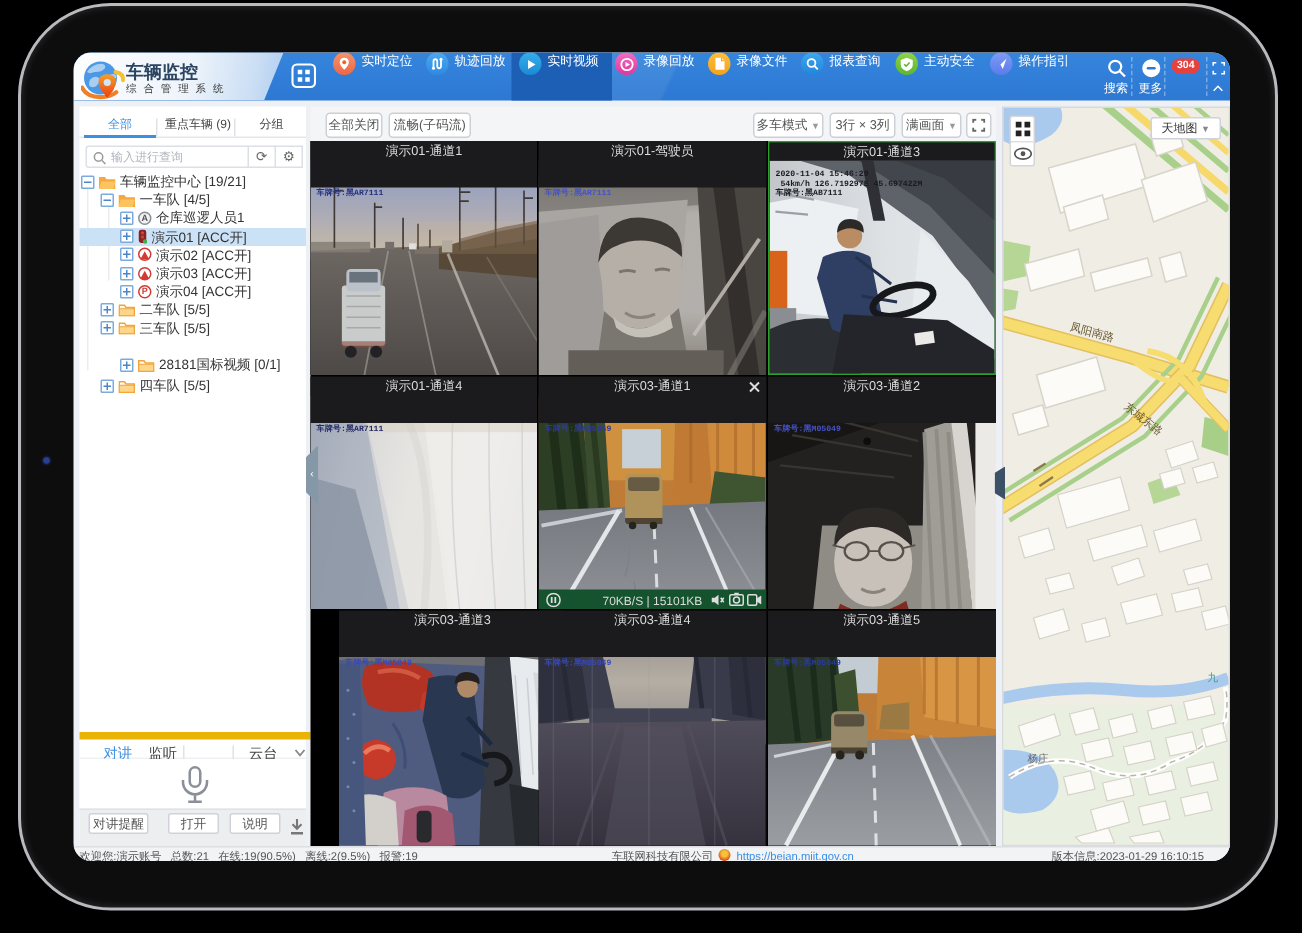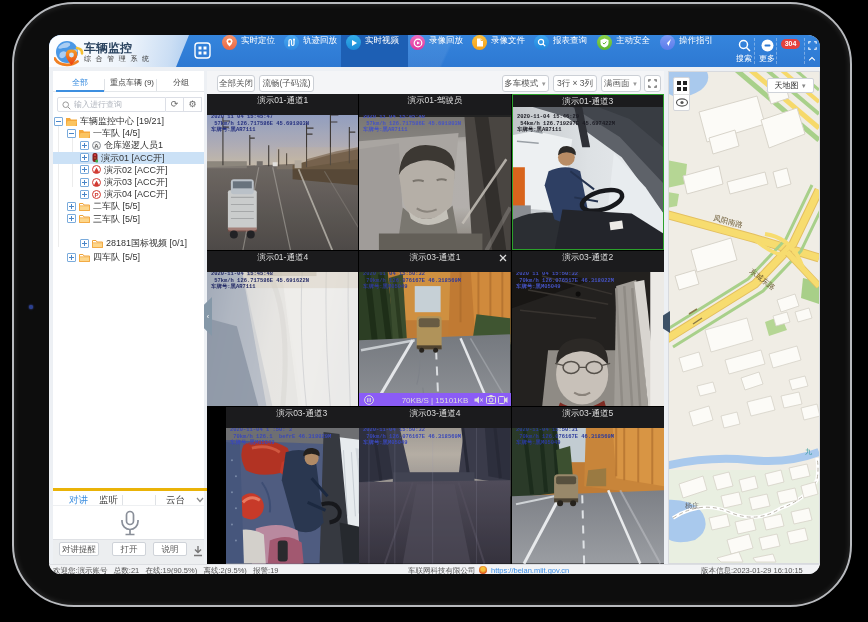--- a/index.html
+++ b/index.html
@@ -54,34 +54,34 @@
 .trowsel { position:absolute; left:0px; top:0; width:151px; height:12px; background:#cbe1f6; }
 .exp { width:9px; height:9px; border:1px solid #7aabdc; background:#fff; position:relative; flex:none;
   margin-right:3px; border-radius:1px;}
 .exp:before, .exp.plus:after { content:""; position:absolute; background:#4a86c8; }
 .exp:before { left:1px; top:3px; width:5px; height:1px; }
 .exp.plus:after { left:3px; top:1px; width:1px; height:5px; }
 .fold { width:11px; height:9px; position:relative; margin-right:3px; flex:none; }
 .vic { width:9px; height:9px; border-radius:50%; margin-right:3px; flex:none; position:relative;
   font-size:6px; font-weight:bold; text-align:center; line-height:9px; }
 
-.btabs { position:absolute; left:0; top:417px; width:155px; height:18px; border-top:3px solid #eab308;
+.btabs { position:absolute; left:0; top:417px; width:155px; height:18px; border-top:5px solid #eab308;
   border-bottom:1px solid #eef0f2; font-size:9.5px;text-align:right; }
 .micarea { position:absolute; left:0; top:435px; width:151px; height:33px; background:#fff; }
 .btnarea { position:absolute; left:0; top:468px; width:151px; height:25px; background:#eceef0;
   border-top:1px solid #dfe1e5;}
 .sbtn { position:absolute; top:2px; height:14px; background:#fff; border:1px solid #cfd3d9; border-radius:2px;
   font-size:8.5px; color:#555; text-align:center; line-height:12px; }
 
 .vtool { position:absolute; left:0; top:0; width:457px; height:23px; }
 .vbtn { position:absolute; top:4px; height:17px; background:#fff; border:1px solid #ccd0d6; border-radius:3px;
   font-size:8.5px; color:#555; text-align:center; line-height:15px; }
 .vgrid { position:absolute; left:0; top:23px; width:457px; height:470px; background:#000; }
 .cell { position:absolute; overflow:hidden; background:#111; }
-.chead { position:absolute; left:0; top:0; width:100%; height:21px; background:#1b1b1d;
+.chead { position:absolute; left:0; top:0; width:100%; height:31px; background:#1b1b1d;
   color:#ddd; font-size:8.5px; text-align:center; line-height:13px; z-index:3;}
 .cbody { position:absolute; left:0; top:13px; width:100%; height:143.6px; }
 .cbody > svg { position:absolute; left:0; top:0; width:100%; height:100%; }
 .ts { position:absolute; left:4px; top:6px; z-index:2; font-family:"Liberation Mono",monospace;
   font-size:8px; font-weight:bold; line-height:9.6px; transform:scale(.68); transform-origin:0 0; white-space:pre; }
 
 .mapsvg { position:absolute; left:0; top:0; }
 .mbtns { position:absolute; left:4px; top:5px; width:17px; height:34px; background:#fff;
   border:1px solid #d4d6da; border-radius:2px; }
 .mdd { position:absolute; left:98px; top:6px; width:47px; height:15px; background:#fff;
@@ -497,21 +497,21 @@
                 <rect x="60" y="54" width="21" height="9" rx="2" fill="#685b43"></rect>
                 <rect x="58" y="81" width="25" height="4" fill="#504430"></rect>
                 <circle cx="63" cy="86" r="2.5" fill="#26221c"></circle>
                   <circle cx="77" cy="86" r="2.5" fill="#26221c"></circle>
               </g>
               <path d="M58 120 q6 -22 0 -36 M62 143 q4 -12 2 -20" stroke="#7e8289" stroke-width="1" fill="none"></path>
             </svg>
             <div class="ts" style="color:#303a96">2020 11 04 15:50:32
  70km/h 126.076167E 46.318569M
 车牌号:黑M05049</div>
-            <div style="position:absolute;left:0;bottom:0;width:100%;height:14px;background:#8b5cf6;z-index:3;color:#eee;">
+            <div style="position:absolute;left:0;bottom:0;width:100%;height:14px;background:#14532d;z-index:3;color:#eee;">
               <svg style="position:absolute;left:5px;top:2px" width="10" height="10" viewBox="0 0 10 10">
                   <circle cx="5" cy="5" r="4.4" fill="none" stroke="#ddd" stroke-width="1"></circle>
                   <path d="M3.8 3 V7 M6.2 3 V7" stroke="#ddd" stroke-width="1.2"></path>
                 </svg>
               <div style="position:absolute;left:0;width:100%;text-align:center;top:2.5px;font-size:8px;color:#dcdcdc;">70KB/S | 15101KB</div>
               <svg style="position:absolute;right:28px;top:3px" width="9" height="8" viewBox="0 0 9 8">
                   <path d="M0.5 2.5 h2 L5 0.5 V7.5 L2.5 5.5 h-2z" fill="#ddd"></path>
                   <path d="M6.5 2.5 L8.5 5.5 M8.5 2.5 L6.5 5.5" stroke="#ddd" stroke-width="1"></path>
                 </svg>
               <svg style="position:absolute;right:15px;top:2px" width="10" height="9" viewBox="0 0 10 9">

